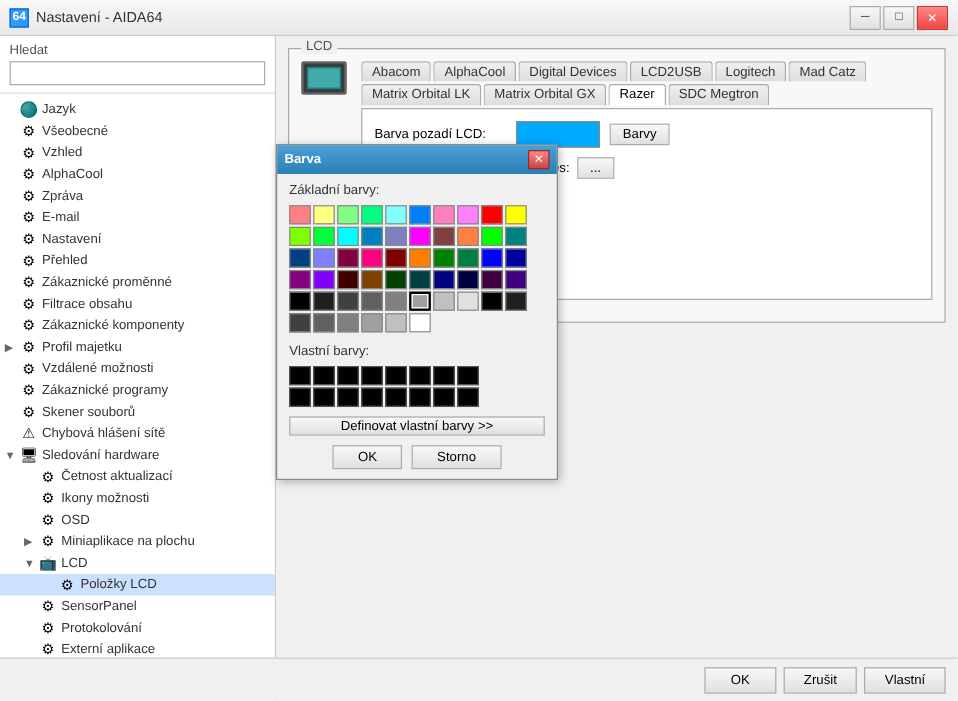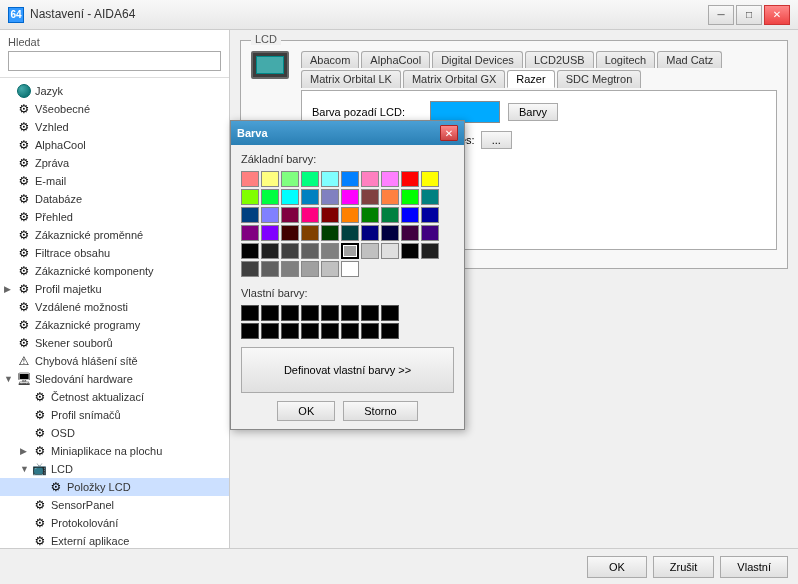--- a/index.html
+++ b/index.html
@@ -84,21 +84,21 @@
     .section-label { font-size: 11px; color: #333; margin-bottom: 6px; font-weight: normal; }
 
     
     .color-grid { display: grid; grid-template-columns: repeat(10, 18px); gap: 2px; margin-bottom: 10px; }
     .color-cell { width: 18px; height: 16px; border: 1px solid #888; cursor: pointer; }
     .color-cell.selected { border: 2px solid #000; outline: 1px solid white; outline-offset: -3px; }
 
     .custom-colors-grid { display: grid; grid-template-columns: repeat(8, 18px); gap: 2px; margin-bottom: 8px; }
     .custom-color-cell { width: 18px; height: 16px; background: #000; border: 1px solid #555; cursor: pointer; }
 
-    .define-btn { width: 100%; padding: 16px; background: linear-gradient(to bottom, #f8f8f8, #e0e0e0); border: 1px solid #aaa; cursor: pointer; font-size: 11px; margin-bottom: 8px; text-align: center; }
+    .define-btn { width: 100%; padding: 1px; background: linear-gradient(to bottom, #f8f8f8, #e0e0e0); border: 1px solid #aaa; cursor: pointer; font-size: 11px; margin-bottom: 8px; text-align: center; }
     .dialog-buttons { display: flex; gap: 8px; justify-content: center; }
     .dialog-btn { padding: 3px 20px; background: linear-gradient(to bottom, #f8f8f8, #e0e0e0); border: 1px solid #aaa; cursor: pointer; font-size: 11px; }
 
     .wrapper { position: relative; width: 798px; height: 584px; }
   </style>
 </head>
 <body>
 
 <div class="wrapper">
 
@@ -151,21 +151,21 @@
           <span class="label">Zpráva</span>
         </div>
         <div class="tree-item" style="padding-left:4px">
           <span class="arrow"> </span>
           <span class="icon">⚙</span>
           <span class="label">E-mail</span>
         </div>
         <div class="tree-item" style="padding-left:4px">
           <span class="arrow"> </span>
           <span class="icon">⚙</span>
-          <span class="label">Databáze</span>
+          <span class="label">Nastavení</span>
         </div>
         <div class="tree-item" style="padding-left:4px">
           <span class="arrow"> </span>
           <span class="icon">⚙</span>
           <span class="label">Přehled</span>
         </div>
         <div class="tree-item" style="padding-left:4px">
           <span class="arrow"> </span>
           <span class="icon">⚙</span>
           <span class="label">Zákaznické proměnné</span>
@@ -211,21 +211,21 @@
           <span class="label">Sledování hardware</span>
         </div>
         <div class="tree-item" style="padding-left:20px">
           <span class="arrow"> </span>
           <span class="icon">⚙</span>
           <span class="label">Četnost aktualizací</span>
         </div>
         <div class="tree-item" style="padding-left:20px">
           <span class="arrow"> </span>
           <span class="icon">⚙</span>
-          <span class="label">Profil snímačů</span>
+          <span class="label">Ikony možnosti</span>
         </div>
         <div class="tree-item" style="padding-left:20px">
           <span class="arrow"> </span>
           <span class="icon">⚙</span>
           <span class="label">OSD</span>
         </div>
         <div class="tree-item" style="padding-left:20px">
           <span class="arrow">▶</span>
           <span class="icon">⚙</span>
           <span class="label">Miniaplikace na plochu</span>

